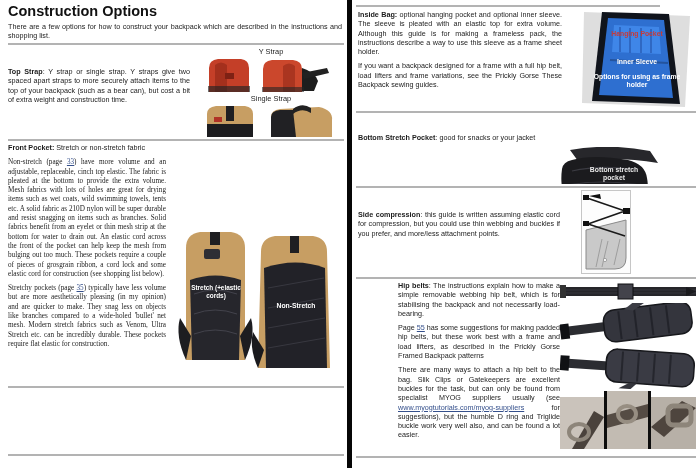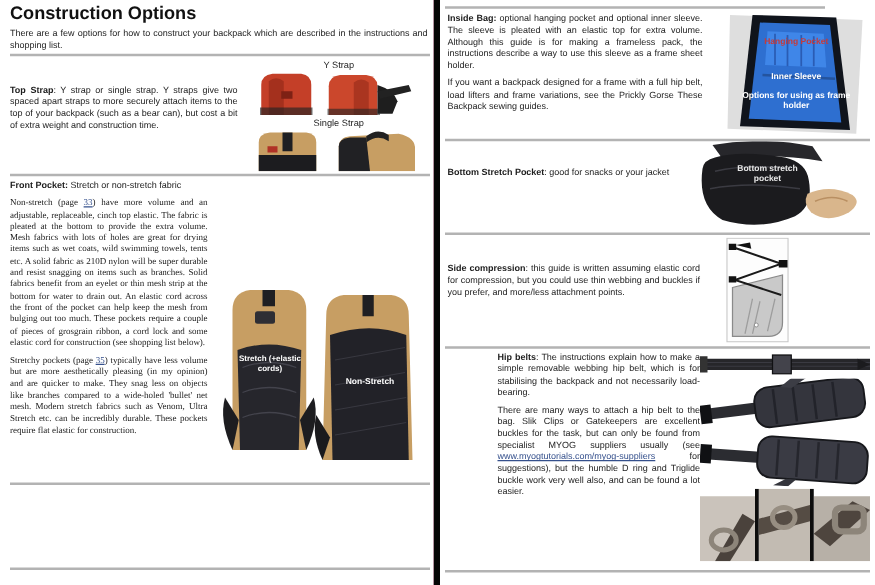--- a/index.html
+++ b/index.html
@@ -123,21 +123,21 @@
           <path d="M30,50 L88,53" stroke="#24549e" stroke-width="2" fill="none"></path>
         </svg>
         <div class="ovl" style="left:27px;top:20px;width:60px;font-size:6.8px;color:#c53b3b;">Hanging Pocket</div>
         <div class="ovl" style="left:24px;top:48px;width:66px;font-size:6.8px;">Inner Sleeve</div>
         <div class="ovl" style="left:12px;top:63px;width:90px;font-size:6.8px;">Options for using as frame holder</div>
       </div>
     </div>
 
     <div class="hr" style="top:111px;left:4px;width:340px;"></div>
 
-    <div class="abs row" style="top:113px;left:6px;width:338px;height:71px;">
+    <div class="abs row" style="top:113px;left:6px;width:338px;height:71px;flex-direction:column;">
       <div style="width:184px;padding-top:20px;">
         <p><span class="b">Bottom Stretch Pocket</span><span>: good for snacks or your jacket</span></p>
       </div>
       <div class="fcol fig" style="width:148px;height:70px;">
         <svg width="146" height="70" viewBox="0 0 146 70">
           <path d="M22,3 Q62,-4 102,4 L110,16 Q70,9 30,14 Z" fill="#27272b"></path>
           <path d="M14,22 Q10,52 30,63 Q60,72 88,60 Q103,52 99,31 Q97,17 80,13 Q45,7 24,13 Q15,15 14,22 Z" fill="#1b1b1e"></path>
           <path d="M24,24 Q50,18 84,22 M20,38 Q52,32 92,38" stroke="#3b3b42" stroke-width="1.2" fill="none"></path>
           <path d="M98,42 Q116,34 134,43 Q142,49 131,57 Q114,66 101,57 Q94,50 98,42 Z" fill="#d9b68c"></path>
           <path d="M104,48 Q118,42 130,48" stroke="#b98f62" stroke-width="1.2" fill="none"></path>
@@ -165,20 +165,21 @@
           <path d="M8,6 L20,9 L19,4 Z" fill="#111"></path>
         </svg>
       </div>
     </div>
 
     <div class="hr" style="top:277px;left:4px;width:340px;"></div>
 
     <div class="abs row" style="top:281px;left:6px;width:338px;height:174px;">
       <div style="width:198px;margin-left:40px;">
         <p><span class="b">Hip belts</span><span>: The instructions explain how to make a simple removable webbing hip belt, which is for stabilising the backpack and not necessarily load-bearing.</span></p>
+        <p><span>Page </span><a class="doclink">55</a><span> has some suggestions for making padded hip belts, but these work best with a frame and load lifters, as described in the Prickly Gorse Framed Backpack patterns</span></p>
         <p><span>There are many ways to attach a hip belt to the bag. Slik Clips or Gatekeepers are excellent buckles for the task, but can only be found from specialist MYOG suppliers usually (see </span><a class="doclink">www.myogtutorials.com/myog-suppliers</a><span> for suggestions), but the humble D ring and Triglide buckle work very well also, and can be found a lot easier.</span></p>
       </div>
       <div class="fcol" style="width:136px;">
         <svg width="136" height="20" viewBox="0 0 136 20">
           <rect x="0" y="6" width="136" height="9" fill="#26262a"></rect>
           <path d="M0,9 L136,9 M0,12 L136,12" stroke="#3a3a42" stroke-width="0.8"></path>
           <rect x="58" y="3" width="15" height="15" fill="#43434b" stroke="#101013"></rect>
           <rect x="0" y="4" width="6" height="13" fill="#333"></rect>
           <path d="M126,6 L136,10.5 L126,15 Z" fill="#1b1b1e"></path>
         </svg>

